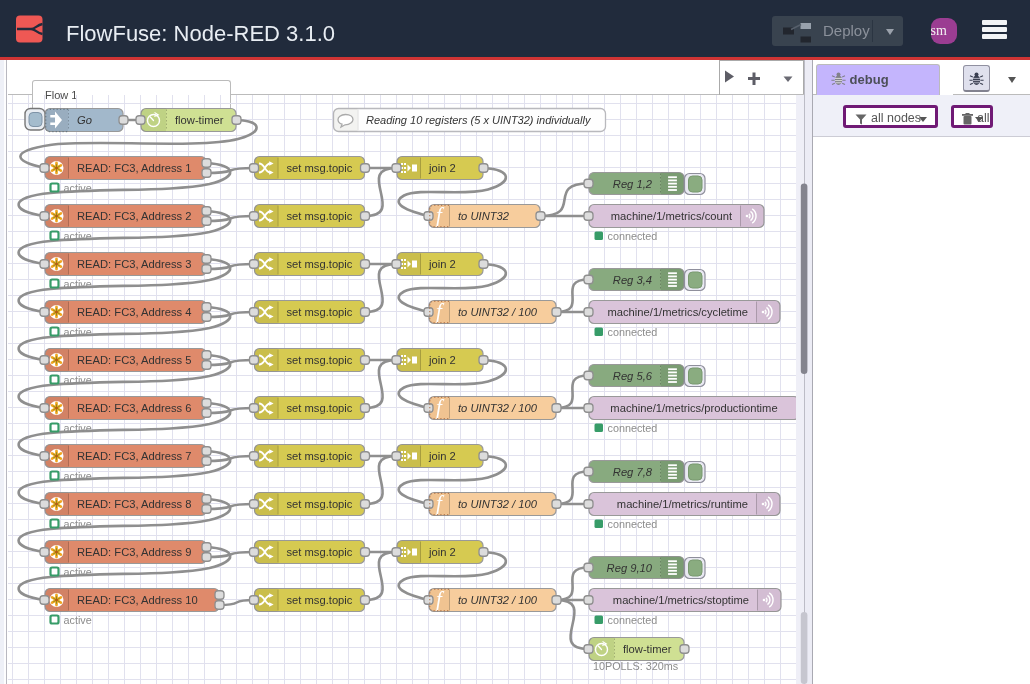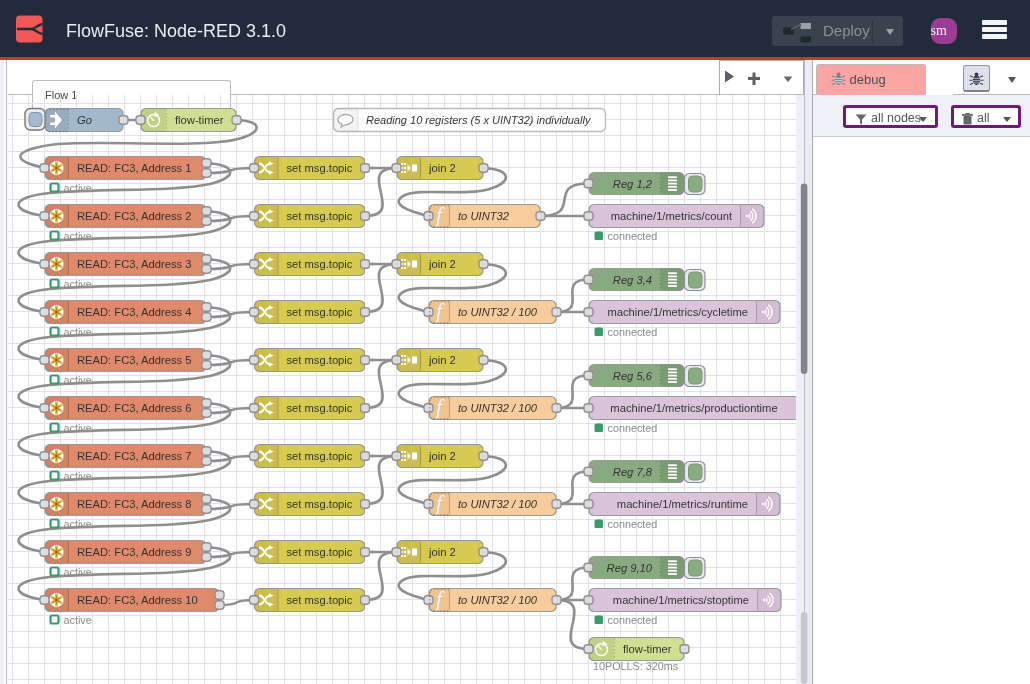--- a/index.html
+++ b/index.html
@@ -6,31 +6,31 @@
 #redline { position:absolute; left:0; top:57px; width:1030px; height:3px; background:#cf3434; }
 #palette { position:absolute; left:0; top:60px; width:7px; height:624px; background:#eef0f7; border-right:1px solid #b8b8c0; box-shadow:inset -2px 0 0 #fdfdfe; }
 #tabbar { position:absolute; left:8px; top:60px; width:796px; height:35px; background:#fff; border-right:1px solid #aaa; }
 #tabbar .bot { position:absolute; left:0; bottom:0; height:0; border-bottom:1px solid #bbb; }
 #flowtab { position:absolute; left:24px; top:20px; width:199px; height:31px; background:#fff;
   border:1px solid #bbb; border-bottom:none; border-radius:3px 3px 0 0; color:#4a4a4a; font-size:11px; line-height:29px; padding-left:12px; }
 #sidebar { position:absolute; left:813px; top:60px; width:217px; height:624px; background:#fff; }
 #sbstrip { position:absolute; left:804px; top:60px; width:9px; height:624px; background:#ececf5; border-right:1px solid #a9a9b2; border-left:1px solid #bcbcc6; }
 #gutter { position:absolute; left:796px; top:95px; width:8px; height:589px; background:#efeff7; }
 #sbtabs { position:absolute; left:813px; top:60px; width:217px; height:35px; background:#fff; }
-#dbgtab { position:absolute; left:3px; top:4px; width:110px; height:31px; background:#fca5a5; border:1px solid #bbb; border-bottom:none; border-radius:3px 3px 0 0;
-  color:#4c4f58; font-size:13px; font-weight:normal; line-height:29px; padding-left:14px; }
+#dbgtab { position:absolute; left:3px; top:4px; width:124px; height:31px; background:#c4b5fd; border:1px solid #bbb; border-bottom:none; border-radius:3px 3px 0 0;
+  color:#4c4f58; font-size:13px; font-weight:bold; line-height:29px; padding-left:14px; }
 #sbtool { position:absolute; left:813px; top:95px; width:217px; height:42px; background:#eff0f8; border-bottom:1px solid #ccccd5; }
 .tbtn { position:absolute; background:#fff; border:3px solid #701a75; border-radius:3px; height:23px; top:10px; color:#555; font-size:12.5px; line-height:21px; }
 #deploy { position:absolute; left:772px; top:16px; width:131px; height:30px; background:#39434f; border-radius:3px; }
 #deploy .txt { position:absolute; left:51px; top:5.5px; color:#8b919b; font-size:15px; }
 #deploy .sep { position:absolute; left:100px; top:4px; width:1px; height:22px; background:#2b3542; }
 #avatar { position:absolute; left:930.5px; top:18px; width:26px; height:26px; border-radius:9px; background:#9b3d92; color:#f2f2f2;
   font-family:"Liberation Serif", serif; font-size:14px; text-align:left; line-height:25px; }
 .hbar { position:absolute; left:982px; width:25px; height:4.5px; background:#f2f4f6; border-radius:1px; }
-#title { position:absolute; left:66px; top:21px; color:#e8edf3; font-size:18px; }
+#title { position:absolute; left:66px; top:21px; color:#e8edf3; font-size:22px; }
 .caret { width:0; height:0; border-left:4.5px solid transparent; border-right:4.5px solid transparent; border-top:6px solid #555; position:absolute; }
 </style></head>
 <body>
 <div id="header">
   <svg width="60" height="57" style="position:absolute;left:0;top:0">
     <rect x="16" y="15.5" width="26.5" height="27" rx="4" fill="#ef5854"></rect>
     <path d="M 17 29 L 31 29 M 31 29 C 35.5 29 36.5 25 42.5 24 M 31 29 C 35.5 29 36.5 33 42.5 34" stroke="#212b3c" stroke-width="2.3" fill="none"></path>
   </svg>
   <div id="title">FlowFuse: Node-RED 3.1.0</div>
   <div id="deploy">
@@ -86,21 +86,21 @@
   <div class="caret" style="left:195px;top:17px"></div>
 </div>
 <div id="sbtool">
   <div class="tbtn" style="left:30px;width:95px">
     <svg width="12" height="11" style="position:absolute;left:9px;top:6px">
         <path d="M 0.5 0.5 L 11.5 0.5 L 7 5.5 L 7 10.5 L 5 9.5 L 5 5.5 Z" fill="#666"></path>
       </svg>
     <span style="position:absolute;left:25px">all nodes</span>
     <div class="caret" style="right:8px;top:9px;border-top-width:5px;border-left-width:4px;border-right-width:4px"></div>
   </div>
-  <div class="tbtn" style="left:138px;width:70px">
+  <div class="tbtn" style="left:138px;width:42px">
     <svg width="11" height="12" style="position:absolute;left:8px;top:5px">
       <rect x="1.5" y="3" width="8" height="8.5" rx="1" fill="#666"></rect>
       <rect x="0" y="1" width="11" height="1.8" fill="#666"></rect>
       <rect x="3.5" y="0" width="4" height="1.5" fill="#666"></rect>
     </svg>
     <span style="position:absolute;left:23px">all</span>
     <div class="caret" style="right:7px;top:9px;border-top-width:5px;border-left-width:4px;border-right-width:4px"></div>
   </div>
 </div>
 <svg width="1030" height="684" viewBox="0 0 1030 684" style="position:absolute;left:0;top:0;pointer-events:none">

